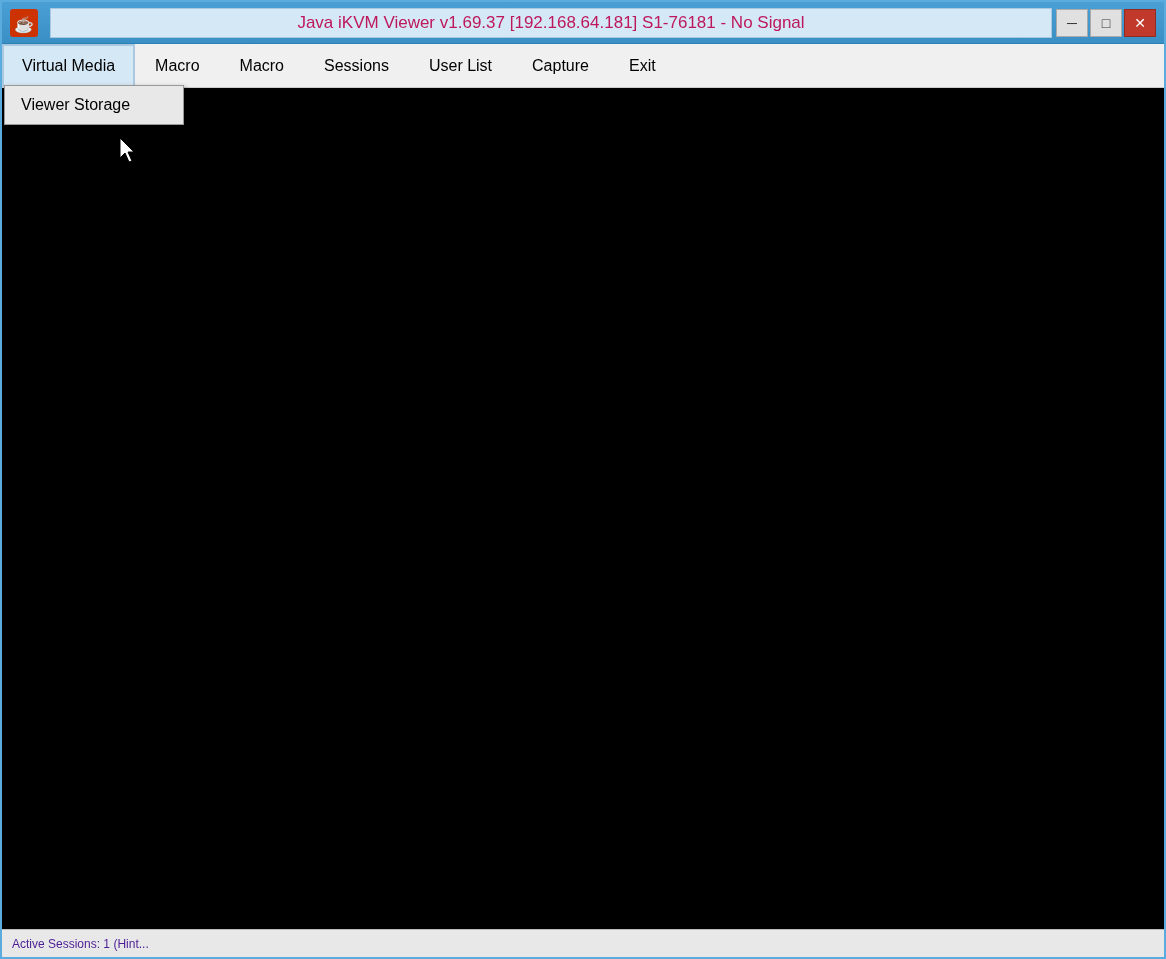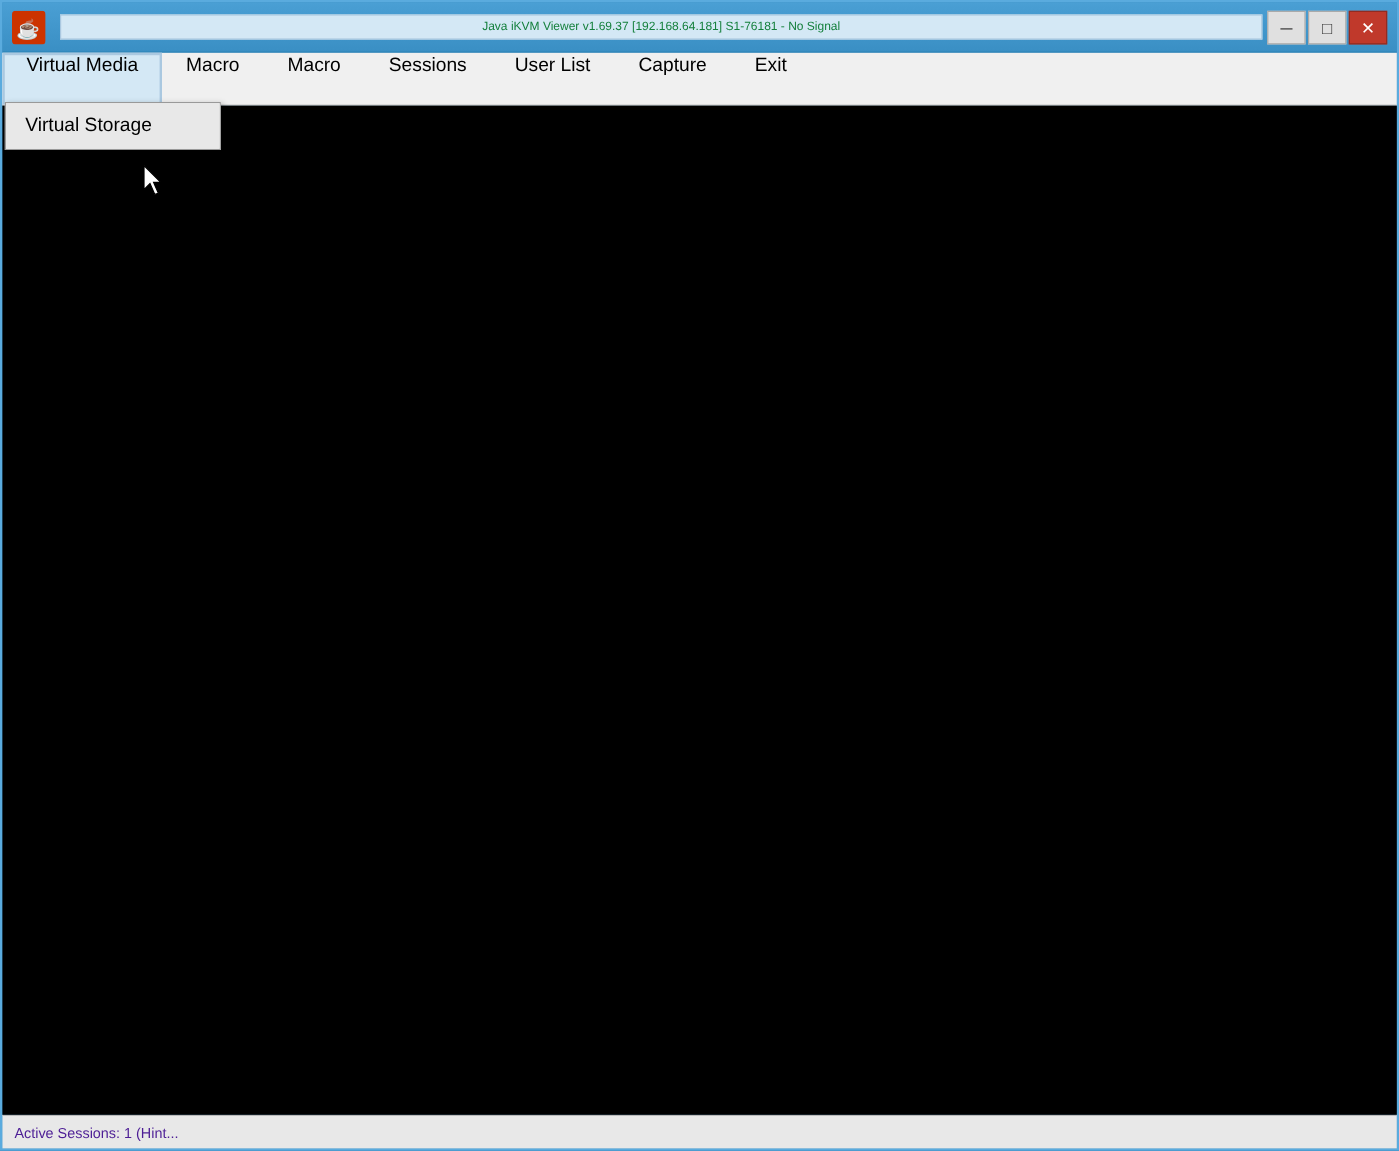--- a/index.html
+++ b/index.html
@@ -46,22 +46,22 @@
     }
 
     .title-bar-icon svg {
       width: 100%;
       height: 100%;
     }
 
     .title-bar-text {
       flex: 1;
       text-align: center;
-      color: #15803d;
-      font-size: 10px;
+      color: #be185d;
+      font-size: 17px;
       font-weight: normal;
       background: #d4e8f5;
       padding: 4px 10px;
       border: 1px solid #aac8e0;
       margin: 0 4px;
     }
 
     .title-bar-controls {
       display: flex;
       gap: 2px;
@@ -93,20 +93,21 @@
       border-bottom: 1px solid #ccc;
       height: 44px;
       align-items: stretch;
       flex-shrink: 0;
       position: relative;
     }
 
     .menu-item {
       padding: 0 18px;
       display: flex;
+      align-items: center;
       font-size: 16px;
       color: #000;
       cursor: pointer;
       white-space: nowrap;
       border: 2px solid transparent;
       position: relative;
     }
 
     .menu-item.active {
       background: #d4e8f5;
@@ -181,21 +182,21 @@
       <button class="title-btn close-btn">✕</button>
     </div>
   </div>
 
   <div class="menu-bar">
     <div class="menu-item active">
       <span>Virtual Media</span>
 
       <div class="dropdown-menu">
         <div class="dropdown-item highlighted">
-          <span>Virtual Storage</span>
+          <span>Viewer Storage</span>
         </div>
       </div>
     </div>
     <div class="menu-item">
       <span>Macro</span>
     </div>
     <div class="menu-item">
       <span>Macro</span>
     </div>
     <div class="menu-item">

